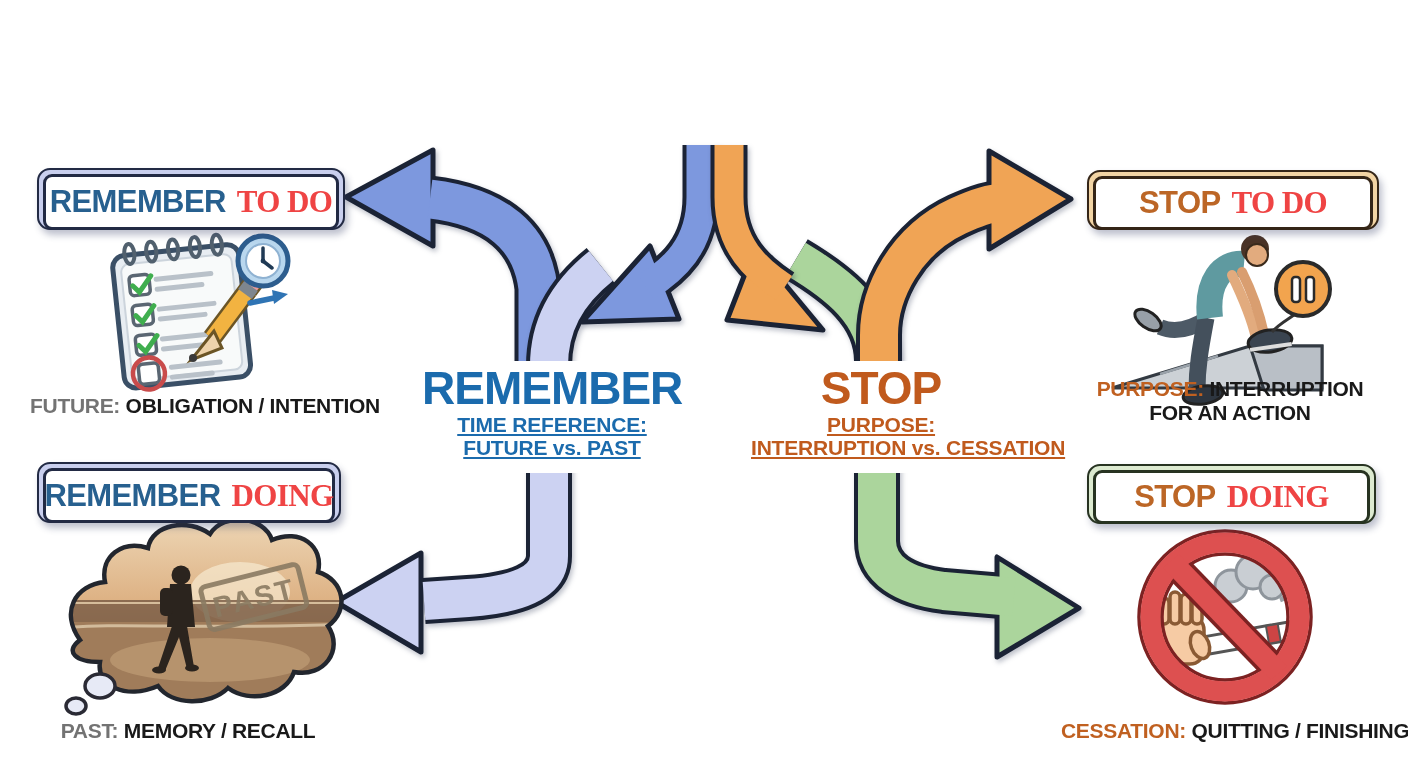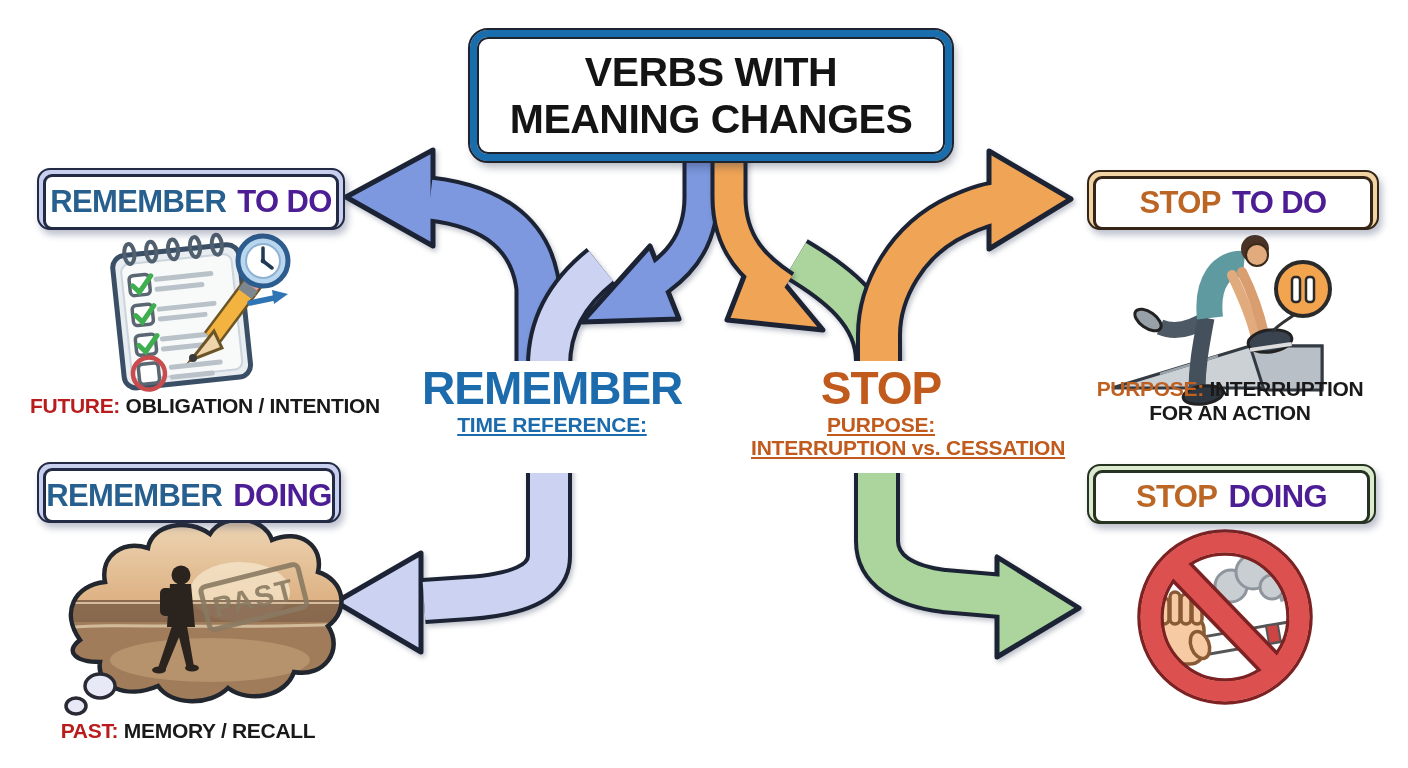--- a/index.html
+++ b/index.html
@@ -22,36 +22,36 @@
   .pill .inner{height:100%;background:#fff;border-radius:9px;display:flex;align-items:center;
     justify-content:center;font-weight:800;font-size:31px;letter-spacing:-0.6px;white-space:nowrap;}
   .pill.lav{background:#c9cfee;border:2px solid #222a44;}
   .pill.lav .inner{border:3px solid #222a44;}
   .pill.peach{background:#f2d4a4;border:2px solid #342517;}
   .pill.peach .inner{border:3px solid #342517;}
   .pill.green{background:#dcead0;border:2px solid #273321;}
   .pill.green .inner{border:3px solid #273321;}
   .verb-blue{color:#27608f;margin-right:11px;}
   .verb-orange{color:#bc6626;margin-right:11px;}
-  .rest-dark{color:#4c1d95;}
+  .rest-dark{color:#ef4444;font-family:Liberation Serif, serif;}
 
   
   .branch{background:#ffffff;text-align:center;z-index:3;}
   .branch .big{font-weight:800;font-size:46px;line-height:50px;letter-spacing:-1px;white-space:nowrap;}
   .branch .sub{font-weight:800;font-size:21px;line-height:23px;letter-spacing:-0.2px;white-space:nowrap;text-decoration:underline;}
   .branch.remember{left:422px;top:361px;width:260px;height:112px;}
   .branch.remember .big,.branch.remember .sub{color:#1b6bad;}
   .branch.stop{left:751px;top:361px;width:260px;height:112px;}
   .branch.stop .big,.branch.stop .sub{color:#c05a1d;}
   .branch .big{margin-top:2px;}
 
   
   .caption{font-weight:800;font-size:21px;line-height:24px;color:#191919;text-align:center;
     letter-spacing:-0.3px;white-space:nowrap;z-index:3;}
-  .key-blue{color:#b91c1c;}
+  .key-blue{color:#737373;}
   .key-orange{color:#c06020;}
 </style>
 </head>
 <body>
 
 <div class="stage">
 
 <svg width="1408" height="768" viewBox="0 0 1408 768">
   <defs>
     <linearGradient id="skyG" x1="0" y1="0" x2="0" y2="1">
@@ -245,24 +245,20 @@
     </g>
 
     <path d="M 1169 559 L 1281 675" stroke="#7c2222" stroke-width="28"></path>
     <circle cx="1225" cy="617" r="86" fill="none" stroke="#7c2222" stroke-width="3.5"></circle>
     <circle cx="1225" cy="617" r="63" fill="none" stroke="#7c2222" stroke-width="3.5"></circle>
     <circle cx="1225" cy="617" r="74.5" fill="none" stroke="#dd5050" stroke-width="20"></circle>
     <path d="M 1171 561 L 1279 673" stroke="#dd5050" stroke-width="21"></path>
   </g>
 </svg>
 
-  <div class="abs title-box">
-    <div class="t">VERBS WITH</div>
-    <div class="t">MEANING CHANGES</div>
-  </div>
 
   <div class="abs pill lav" style="left:37px;top:168px;width:296px;height:50px;">
     <div class="inner">
       <span class="verb-blue">REMEMBER</span>
       <span class="rest-dark">TO DO</span>
     </div>
   </div>
 
   <div class="abs pill lav" style="left:37px;top:462px;width:292px;height:49px;">
     <div class="inner">
@@ -281,20 +277,21 @@
   <div class="abs pill green" style="left:1087px;top:464px;width:277px;height:48px;">
     <div class="inner">
       <span class="verb-orange">STOP</span>
       <span class="rest-dark">DOING</span>
     </div>
   </div>
 
   <div class="abs branch remember">
     <div class="big">REMEMBER</div>
     <div class="sub">TIME REFERENCE:</div>
+    <div class="sub">FUTURE vs. PAST</div>
   </div>
 
   <div class="abs branch stop">
     <div class="big">STOP</div>
     <div class="sub">PURPOSE:</div>
     <div class="sub">INTERRUPTION vs. CESSATION</div>
   </div>
 
   <div class="abs caption" style="left:30px;top:394px;width:340px;">
     <span class="key-blue">FUTURE:</span>
@@ -307,14 +304,18 @@
   </div>
 
   <div class="abs caption" style="left:1059px;top:377px;width:342px;">
     <div>
       <span class="key-orange">PURPOSE:</span>
       <span>INTERRUPTION</span>
     </div>
     <div>FOR AN ACTION</div>
   </div>
 
+  <div class="abs caption" style="left:1061px;top:719px;width:342px;">
+    <span class="key-orange">CESSATION:</span>
+    <span>QUITTING / FINISHING</span>
+  </div>
 
 </div>
 
 </body></html>

